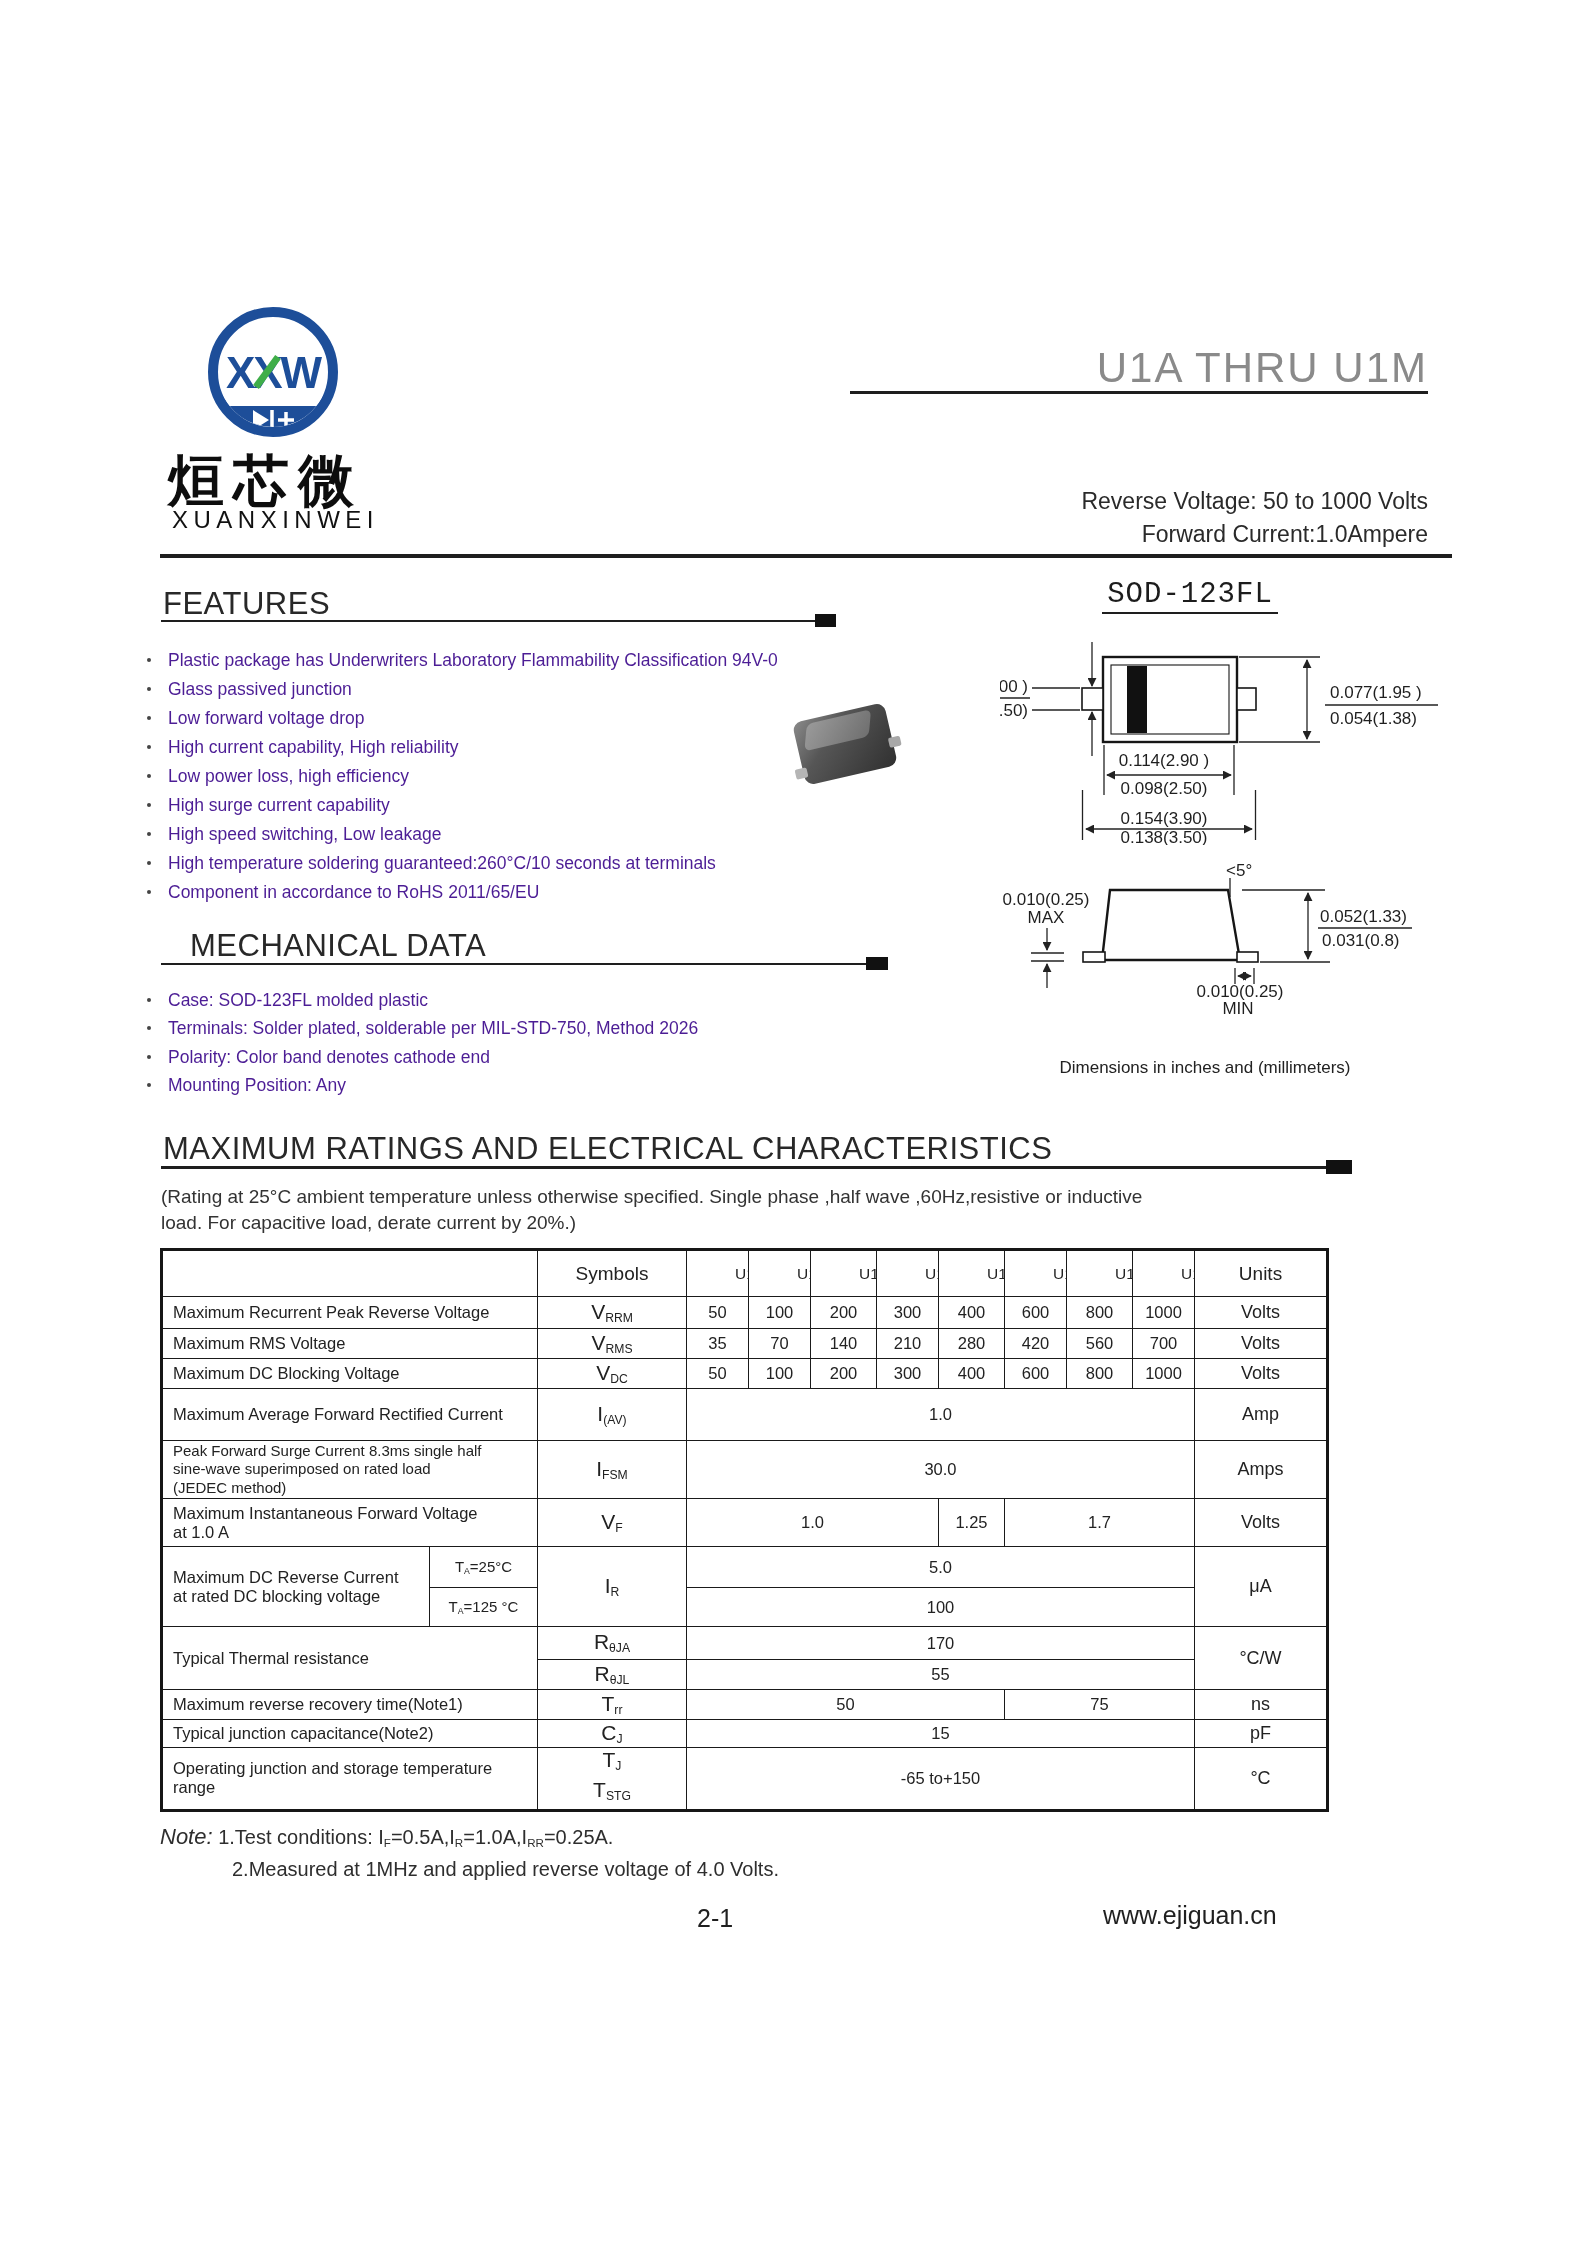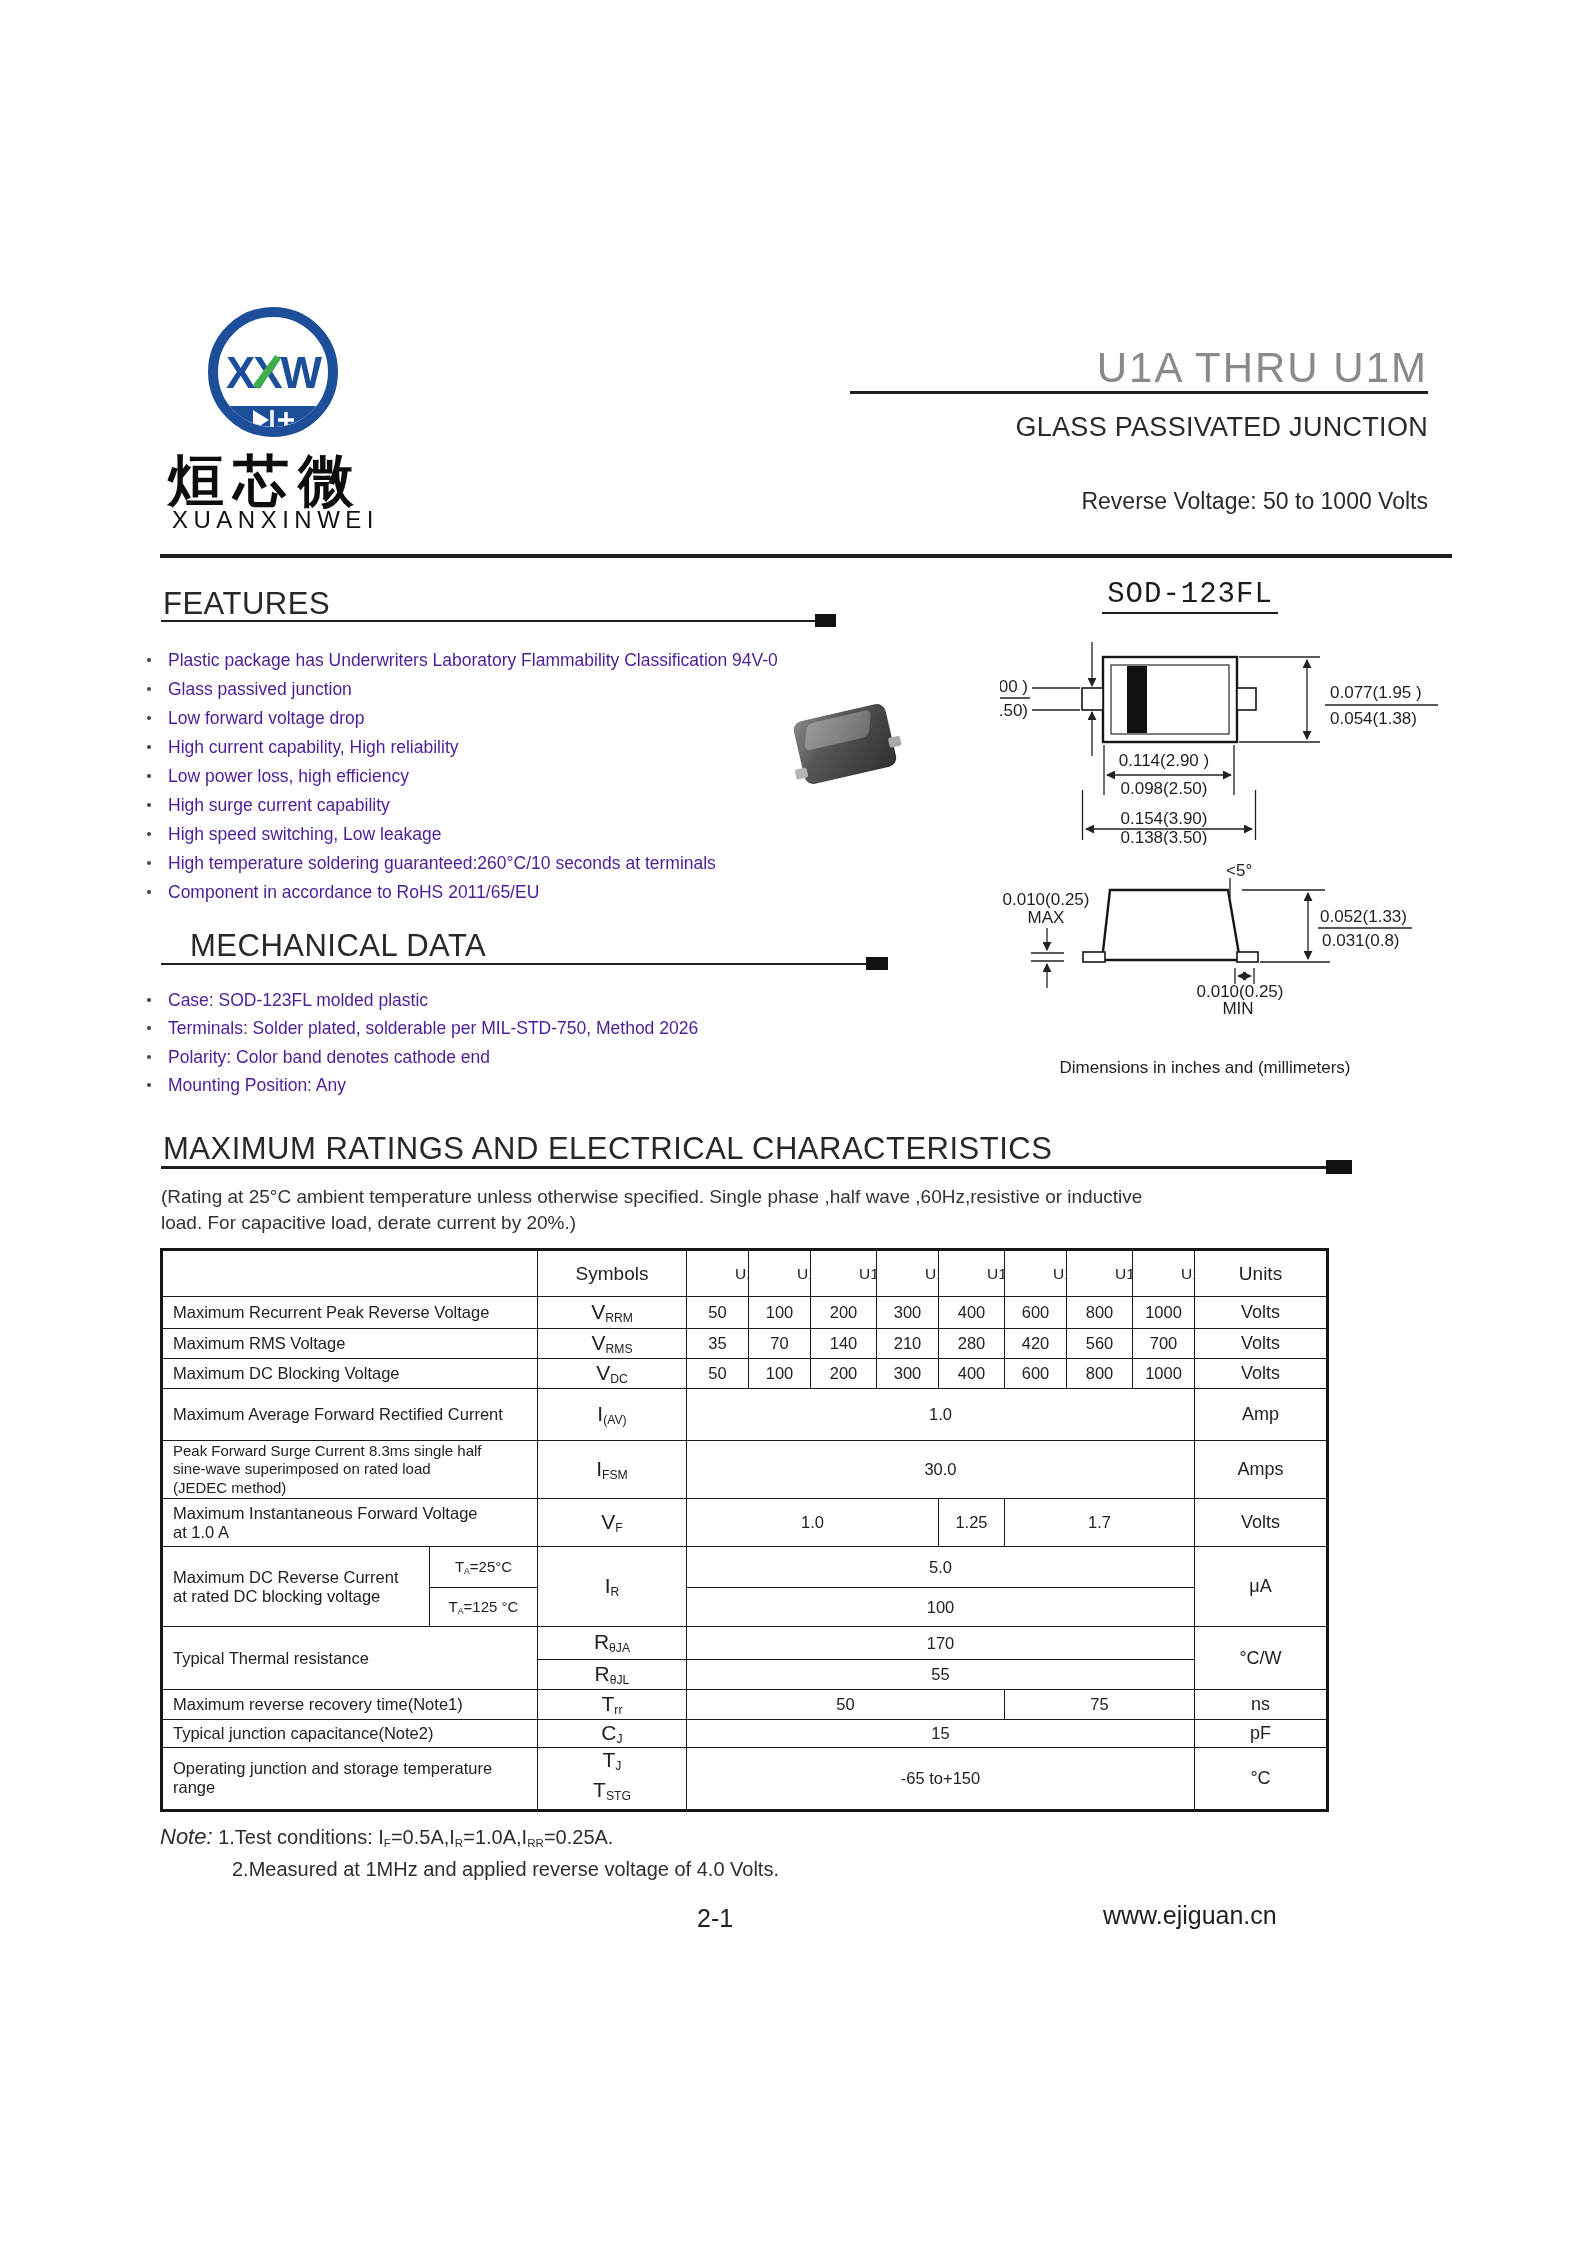--- a/index.html
+++ b/index.html
@@ -68,22 +68,22 @@
         <line x1="75" y1="114" x2="91" y2="114" stroke="#ffffff" stroke-width="3.5"></line>
         <line x1="83" y1="106" x2="83" y2="122" stroke="#ffffff" stroke-width="3.5"></line>
       </g>
     </g>
   </svg>
   <div class="abs cjk" style="left:168px;top:444px">烜芯微</div>
   <div class="abs latin" style="left:172px;top:506px">XUANXINWEI</div>
 
   <div class="abs part-range" style="left:828px;top:344px;width:600px">U1A THRU U1M</div>
   <div class="rule" style="left:850px;top:391px;width:578px;height:3px"></div>
-  <div class="abs sub-big" style="left:828px;top:412px;width:600px">GLASS PASSIVATED JUNCTION</div>
   <div class="abs sub-small" style="left:828px;top:488px;width:600px">Reverse Voltage: 50 to 1000 Volts</div>
+  <div class="abs sub-small" style="left:828px;top:521px;width:600px">Forward Current:1.0Ampere</div>
   <div class="rule" style="left:160px;top:554px;width:1292px;height:4px"></div>
 
   <div class="abs h1" style="left:163px;top:586px">FEATURES</div>
   <div class="rule" style="left:161px;top:620px;width:656px;height:2px"></div>
   <div class="rule-block" style="left:815px;top:614px;width:21px;height:13px"></div>
 
   <div class="bullet-dot" style="left:147px;top:658px"></div>
   <div class="bullet-line" style="left:168px;top:650px">Plastic package has Underwriters Laboratory Flammability Classification 94V-0</div>
   <div class="bullet-dot" style="left:147px;top:687px"></div>
   <div class="bullet-line" style="left:168px;top:679px">Glass passived junction</div>

